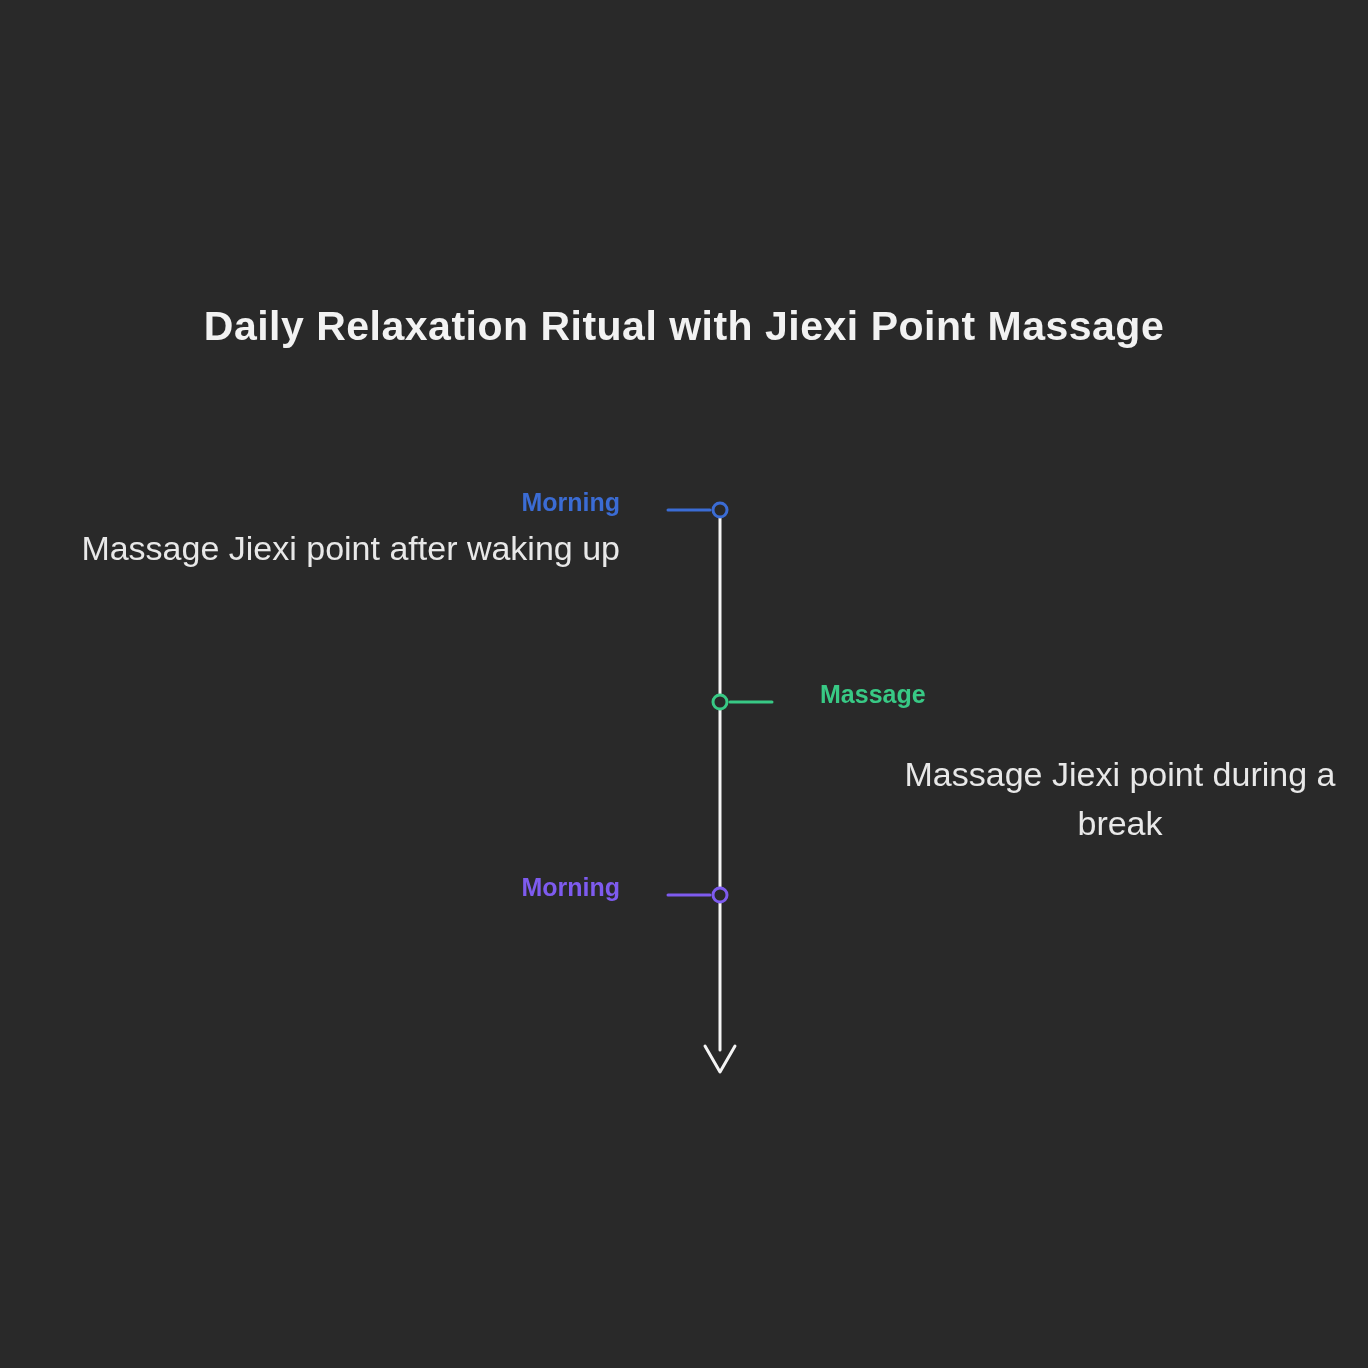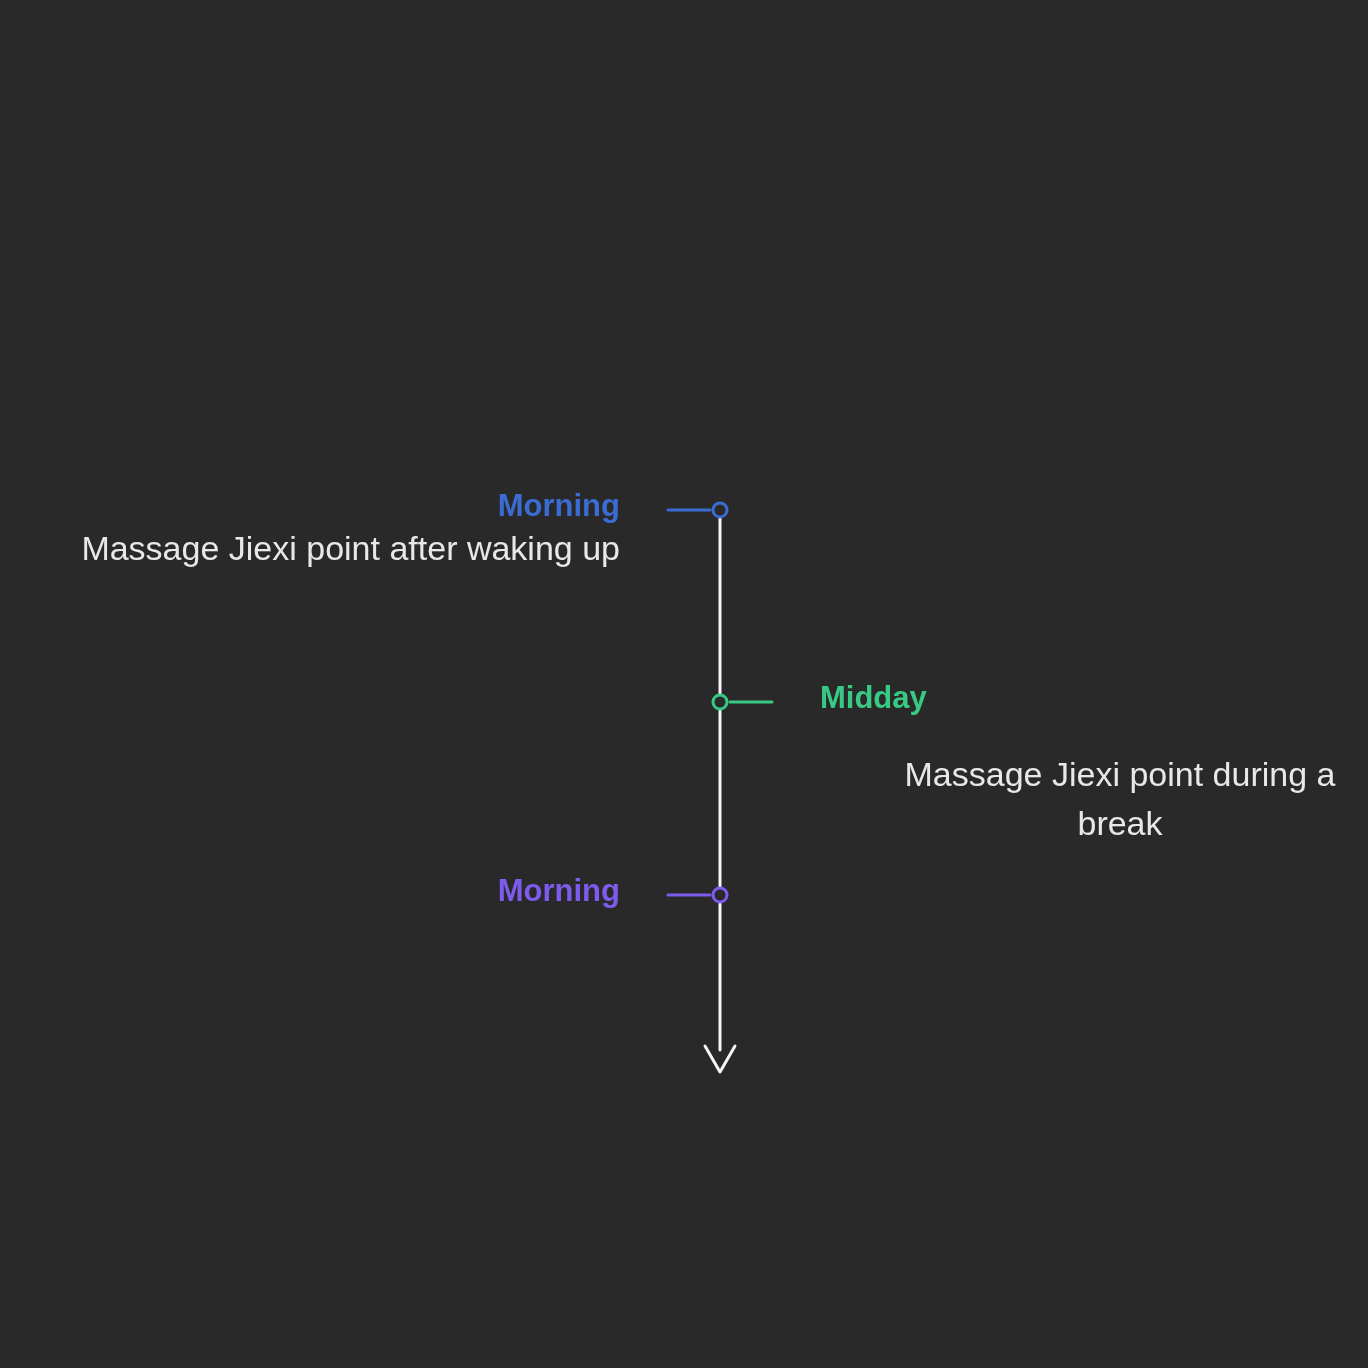--- a/index.html
+++ b/index.html
@@ -53,21 +53,21 @@
   .dot {
     fill: var(--background, #292929);
     stroke-width: 3;
   }
   .dot-morning { stroke: var(--morning, #3b6cd4); }
   .dot-midday  { stroke: var(--midday, #38c985); }
   .dot-evening { stroke: var(--evening, #7e5bef); }
 
   .event-label {
     position: absolute;
-    font-size: 31px;
+    font-size: 25px;
     font-weight: bold;
     white-space: nowrap;
   }
   .label-morning {
     right: 748px;
     top: 488px;
     color: var(--morning, #3b6cd4);
   }
   .label-midday {
     left: 820px;
@@ -104,36 +104,37 @@
     top: 942px;
     width: 588px;
     text-align: right;
   }
 </style>
 </head>
 <body>
 
 <div class="canvas">
 
+  <h1 class="title">Daily Relaxation Ritual with Jiexi Point Massage</h1>
 
   <svg class="axis-svg" viewBox="0 0 1368 1368" aria-hidden="true">
     <line class="axis-line" x1="720" y1="510" x2="720" y2="1050"></line>
     <path class="arrow" d="M705 1046 L720 1072 L735 1046"></path>
 
     <line class="conn conn-morning" x1="668" y1="510" x2="710" y2="510"></line>
     <circle class="dot dot-morning" cx="720" cy="510" r="7"></circle>
 
     <line class="conn conn-midday" x1="730" y1="702" x2="772" y2="702"></line>
     <circle class="dot dot-midday" cx="720" cy="702" r="7"></circle>
 
     <line class="conn conn-evening" x1="668" y1="895" x2="710" y2="895"></line>
     <circle class="dot dot-evening" cx="720" cy="895" r="7"></circle>
   </svg>
 
   <div class="event-label label-morning">Morning</div>
   <div class="event-desc desc-morning">Massage Jiexi point after waking up</div>
 
-  <div class="event-label label-midday">Midday</div>
+  <div class="event-label label-midday">Massage</div>
   <div class="event-desc desc-midday">Massage Jiexi point during a break</div>
 
   <div class="event-label label-evening">Morning</div>
 
 </div>
 
 </body></html>

